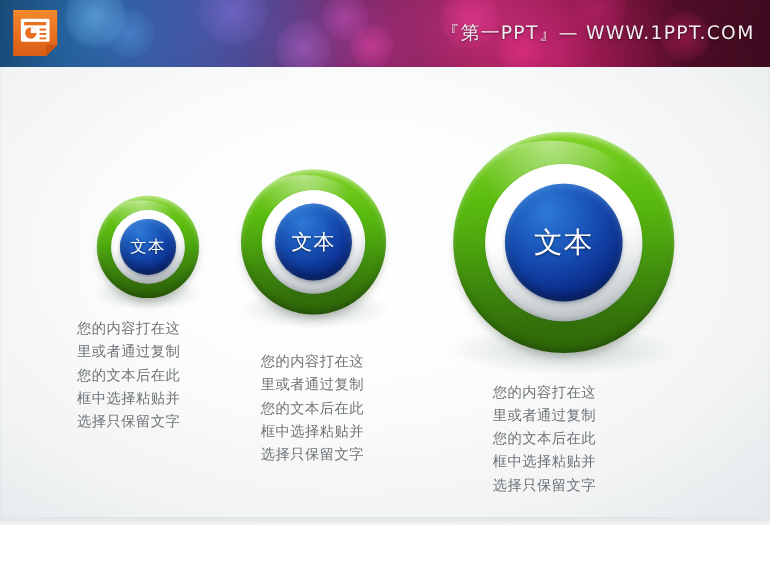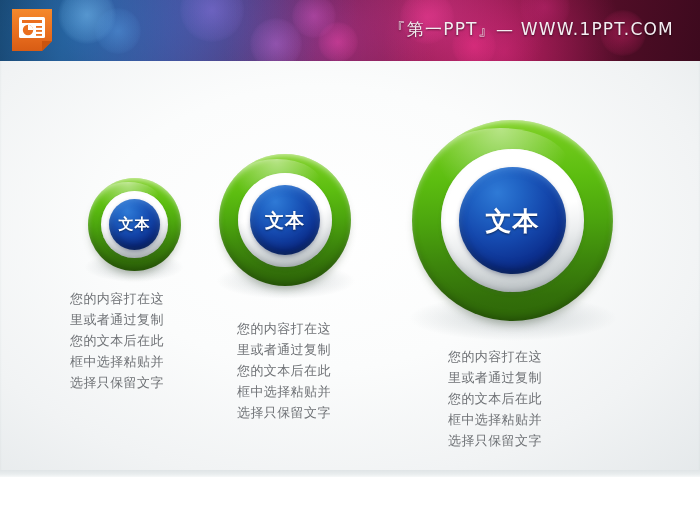--- a/index.html
+++ b/index.html
@@ -37,21 +37,21 @@
       radial-gradient(circle at 72% 85%, rgba(235,40,130,0.60) 0%, rgba(235,40,130,0) 24%),
       linear-gradient(100deg, #0b2740 0%, #1a3a63 10%, #3b2f6b 25%, #5a2050 42%, #6e1338 60%, #5c0f2c 78%, #3d0a1e 100%);
   }
   .header-bokeh {
     position: absolute;
     border-radius: 50%;
     pointer-events: none;
   }
   .header-title {
     position: absolute;
-    right: 26px;
+    right: 14px;
     top: 18px;
     color: #f4eef2;
     font-size: 17px;
     letter-spacing: 1.2px;
     white-space: nowrap;
     text-shadow: 0 1px 2px rgba(0,0,0,0.55);
     font-family: "DejaVu Sans", "Liberation Sans", sans-serif;
   }
 
   
@@ -134,21 +134,21 @@
     box-shadow:
       inset 0 3px 9px -2px rgba(120,190,255,0.55),
       inset 0 -6px 12px -4px rgba(0,0,0,0.55),
       0 2px 5px -1px rgba(20,30,70,0.45);
     display: flex;
     align-items: center;
     justify-content: center;
   }
   .core-label {
     color: #ffffff;
-    font-weight: bold;
+    font-weight: normal;
     letter-spacing: 1px;
     text-shadow: 0 1px 2px rgba(0,0,0,0.5);
     line-height: 1;
     user-select: none;
   }
   .node-shadow {
     position: absolute;
     border-radius: 50%;
     background: radial-gradient(ellipse at 50% 50%, rgba(110,125,130,0.30) 0%, rgba(110,125,130,0.0) 70%);
     pointer-events: none;

